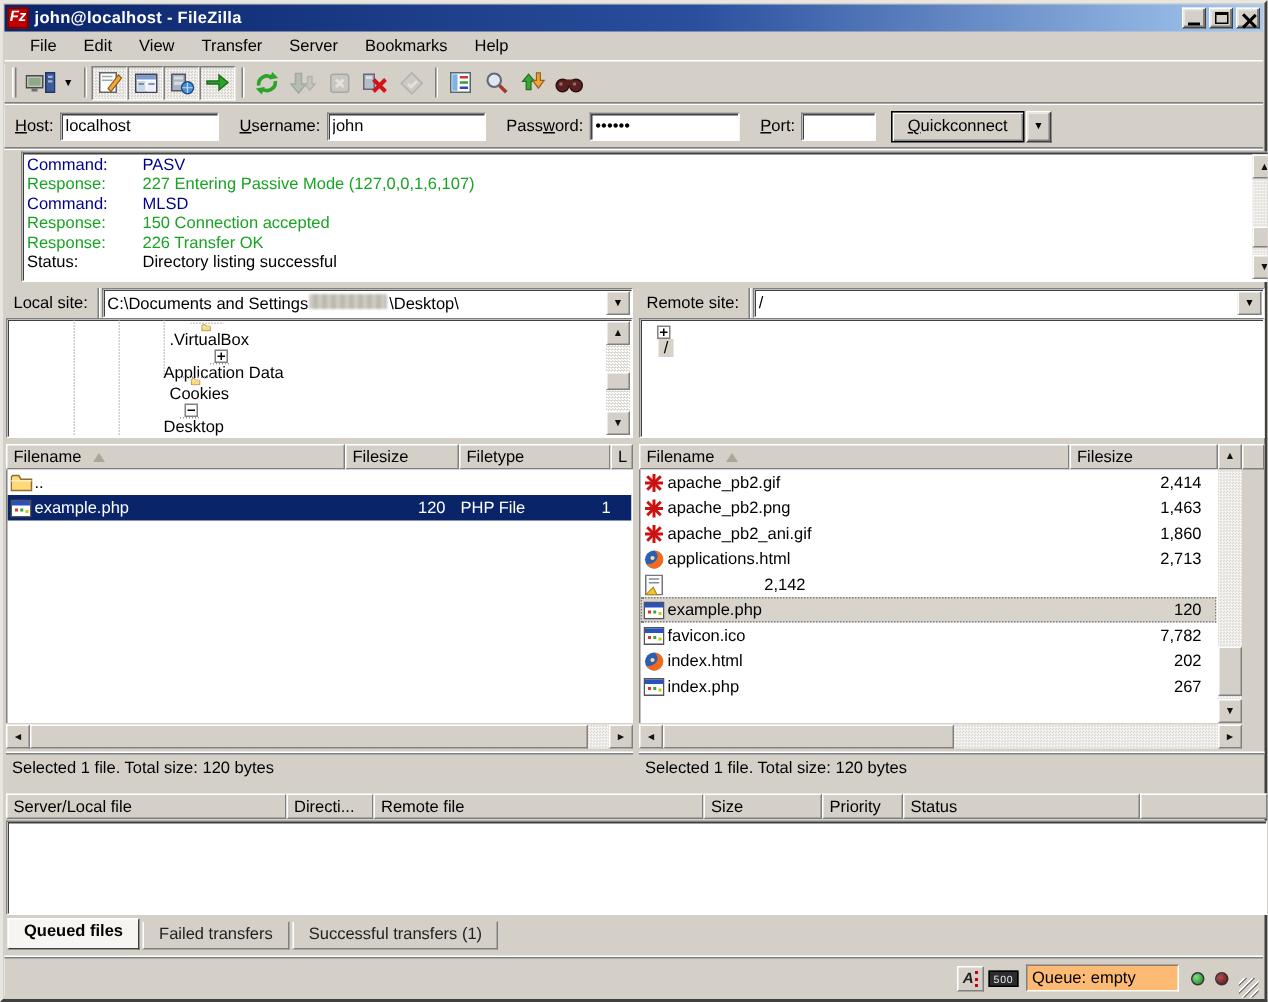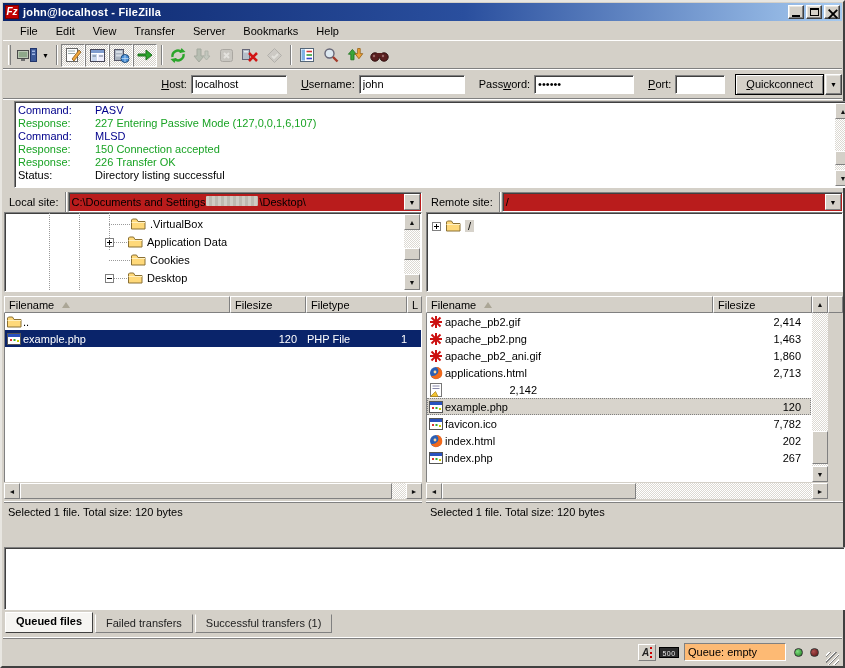--- a/index.html
+++ b/index.html
@@ -35,21 +35,21 @@
   
   .toolbar { position:absolute; top:40px; left:1px; right:1px; height:27px; display:flex; align-items:center; padding-left:3px; border-bottom:1px solid #808080; box-shadow:0 1px 0 #fff; }
   .tb-grip { width:3px; height:20px; border-left:1px solid #fff; border-right:1px solid #808080; margin:0 4px 0 2px; }
   .tb-sep { width:1px; height:20px; background:#808080; box-shadow:1px 0 0 #fff; margin:0 4px; }
   .tb-btn { width:24px; height:23px; display:flex; align-items:center; justify-content:center; border:1px solid transparent; }
   .tb-btn.pressed { border-color:#808080 #fff #fff #808080; background-image:conic-gradient(#fff 25%, #d4d0c8 0 50%, #fff 0 75%, #d4d0c8 0 100%); background-size:2px 2px; }
   .tb-btn.disabled { opacity:.55; filter:grayscale(60%); }
   .tb-dd { width:13px; height:23px; display:flex; align-items:center; justify-content:center; font-size:7px; color:#000; }
 
   
-  .quickbar { position:absolute; top:68px; left:1px; right:1px; height:29px; display:flex; align-items:center; padding-left:7px; border-bottom:1px solid #808080; box-shadow:0 1px 0 #fff;justify-content:flex-end; }
+  .quickbar { position:absolute; top:68px; left:1px; right:1px; height:29px; display:flex; align-items:center; padding-left:7px; border-bottom:1px solid #808080; box-shadow:0 1px 0 #fff; }
   .qc-label { margin-right:4px; }
   .u { text-decoration:underline; }
   .qc-input { height:19px; background:#fff; border:1px solid; border-color:#808080 #fff #fff #808080; box-shadow:inset 1px 1px 0 #404040; padding:2px 3px; font-size:11px; font-family:inherit; }
   .qc-btn { margin-left:10px; height:21px; padding:0 10px; background:#d4d0c8; border:1px solid #000;
             box-shadow:inset 1px 1px 0 #fff, inset -1px -1px 0 #808080; font-size:11px; display:flex; align-items:center; }
   .qc-dd { width:17px; height:21px; margin-left:1px; font-size:7px; display:flex; align-items:center; justify-content:center; }
 
   
   .log { position:absolute; top:99px; left:12px; width:839px; height:87px; background:#fff;
          border:1px solid; border-color:#808080 #fff #fff #808080; box-shadow:inset 1px 1px 0 #404040; overflow:hidden; }
@@ -58,28 +58,28 @@
   .c-command { color:#00008b; } .c-response { color:#19a324; } .c-status { color:#000; }
   .log-sb { position:absolute; top:1px; right:1px; bottom:1px; width:16px; }
 
   
   .sb-btn { position:absolute; width:16px; height:16px; display:flex; align-items:center; justify-content:center; font-size:7px; color:#111; }
   .sb-thumb { position:absolute; }
 
   
   .site-row { position:absolute; top:190px; height:20px; display:flex; align-items:flex-end; }
   .site-label { padding:0 6px 0 5px; height:20px; line-height:20px; border-right:1px solid #808080; box-shadow:1px 0 0 #fff; }
-  .combo { flex:1; height:20px; background:#b91c1c; border:1px solid; border-color:#808080 #fff #fff #808080; box-shadow:inset 1px 1px 0 #404040; display:flex; align-items:center; padding-left:3px; position:relative; }
+  .combo { flex:1; height:20px; background:#ffffff; border:1px solid; border-color:#808080 #fff #fff #808080; box-shadow:inset 1px 1px 0 #404040; display:flex; align-items:center; padding-left:3px; position:relative; }
   .combo-dd { position:absolute; right:1px; top:1px; width:16px; height:16px; display:flex; align-items:center; justify-content:center; font-size:7px; }
   .redacted { display:inline-block; width:52px; height:10px; background:repeating-linear-gradient(90deg,#cfccc4 0 3px,#bdb9b0 3px 6px); border-radius:1px; filter:blur(0.6px); margin:0 1px; }
 
   
   .tree { position:absolute; top:210px; height:80px; background:#fff; border:1px solid; border-color:#808080 #fff #fff #808080; box-shadow:inset 1px 1px 0 #404040; overflow:hidden; }
   .guide { position:absolute; top:0; bottom:0; width:1px; background-image:linear-gradient(#9a9a9a 1px, transparent 1px); background-size:1px 2px; }
-  .tree-row { position:absolute; height:18px; display:flex; align-items:center; }
+  .tree-row { position:absolute; height:18px; display:flex; align-items:center;flex-direction:column; }
   .expander { width:9px; height:9px; background:#fff; border:1px solid #808080; position:relative; flex:none; }
   .expander:before { content:""; position:absolute; left:1px; top:3px; width:5px; height:1px; background:#000; }
   .expander.plus:after { content:""; position:absolute; left:3px; top:1px; width:1px; height:5px; background:#000; }
   .hstub { height:1px; background-image:linear-gradient(90deg,#9a9a9a 1px, transparent 1px); background-size:2px 1px; flex:none; }
   .tree-label { margin-left:4px; white-space:nowrap; }
   .root-sel { background:#d7d3cb; padding:0 3px; }
 
   
   .hdrbar { position:absolute; top:294px; height:17px; display:flex; }
   .hdr-cell { height:17px; border:1px solid; border-color:#fff #808080 #808080 #fff; background:#d4d0c8; display:flex; align-items:center; padding:0 4px; overflow:hidden; white-space:nowrap; }
@@ -255,21 +255,21 @@
         <circle cx="14" cy="9" r="4.2" fill="#5a1f1f" stroke="#2e0f0f"></circle>
         <rect x="7" y="5" width="5" height="4" fill="#5a1f1f"></rect>
         <circle cx="4" cy="8" r="1.2" fill="#9a6a6a"></circle>
         <circle cx="13" cy="8" r="1.2" fill="#9a6a6a"></circle>
       </svg>
     </div>
   </div>
 
   <div class="quickbar">
     <span class="qc-label"><span></span><span class="u">H</span><span>ost:</span></span>
-    <input class="qc-input" style="width: 96px;" value="localhost">
+    <input class="qc-input" style="width: 106px;" value="localhost">
     <span class="qc-label" style="margin-left:14px"><span></span><span class="u">U</span><span>sername:</span></span>
     <input class="qc-input" style="width: 106px;" value="john">
     <span class="qc-label" style="margin-left:14px"><span>Pass</span><span class="u">w</span><span>ord:</span></span>
     <input class="qc-input" style="width: 100px;" value="••••••">
     <span class="qc-label" style="margin-left:14px"><span></span><span class="u">P</span><span>ort:</span></span>
     <input class="qc-input" style="width: 50px;" value="">
     <div class="qc-btn">
         <span></span>
         <span class="u">Q</span>
         <span>uickconnect</span>
@@ -568,20 +568,41 @@
 
   <div class="checker" style="position:absolute;left:424px;top:481px;width:402px;height:16px">
     <div class="sb-btn raised" style="left:0;top:0">◄</div>
     <div class="sb-thumb raised" style="left:16px;top:0;width:194px;height:16px"></div>
     <div class="sb-btn raised" style="right:0;top:0">►</div>
   </div>
 
   <div class="statusline" style="left:2px;width:418px">Selected 1 file. Total size: 120 bytes</div>
   <div class="statusline" style="left:424px;width:417px">Selected 1 file. Total size: 120 bytes</div>
 
+  <div class="queue-hdr">
+    <div class="hdr-cell" style="width:187px">
+        <span>Server/Local file</span>
+      </div>
+    <div class="hdr-cell" style="width:58px">
+        <span>Directi...</span>
+      </div>
+    <div class="hdr-cell" style="width:220px">
+        <span>Remote file</span>
+      </div>
+    <div class="hdr-cell hdr-right" style="width:79px">
+        <span>Size</span>
+      </div>
+    <div class="hdr-cell" style="width:54px">
+        <span>Priority</span>
+      </div>
+    <div class="hdr-cell" style="width:158px">
+        <span>Status</span>
+      </div>
+    <div class="hdr-cell" style="flex:1"></div>
+  </div>
 
   <div class="queue-body"></div>
 
   <div class="tabstrip">
     <div class="tab active">Queued files</div>
     <div class="tab" style="margin-left:2px">Failed transfers</div>
     <div class="tab" style="margin-left:2px">Successful transfers (1)</div>
   </div>
 
   <div class="statusbar">

